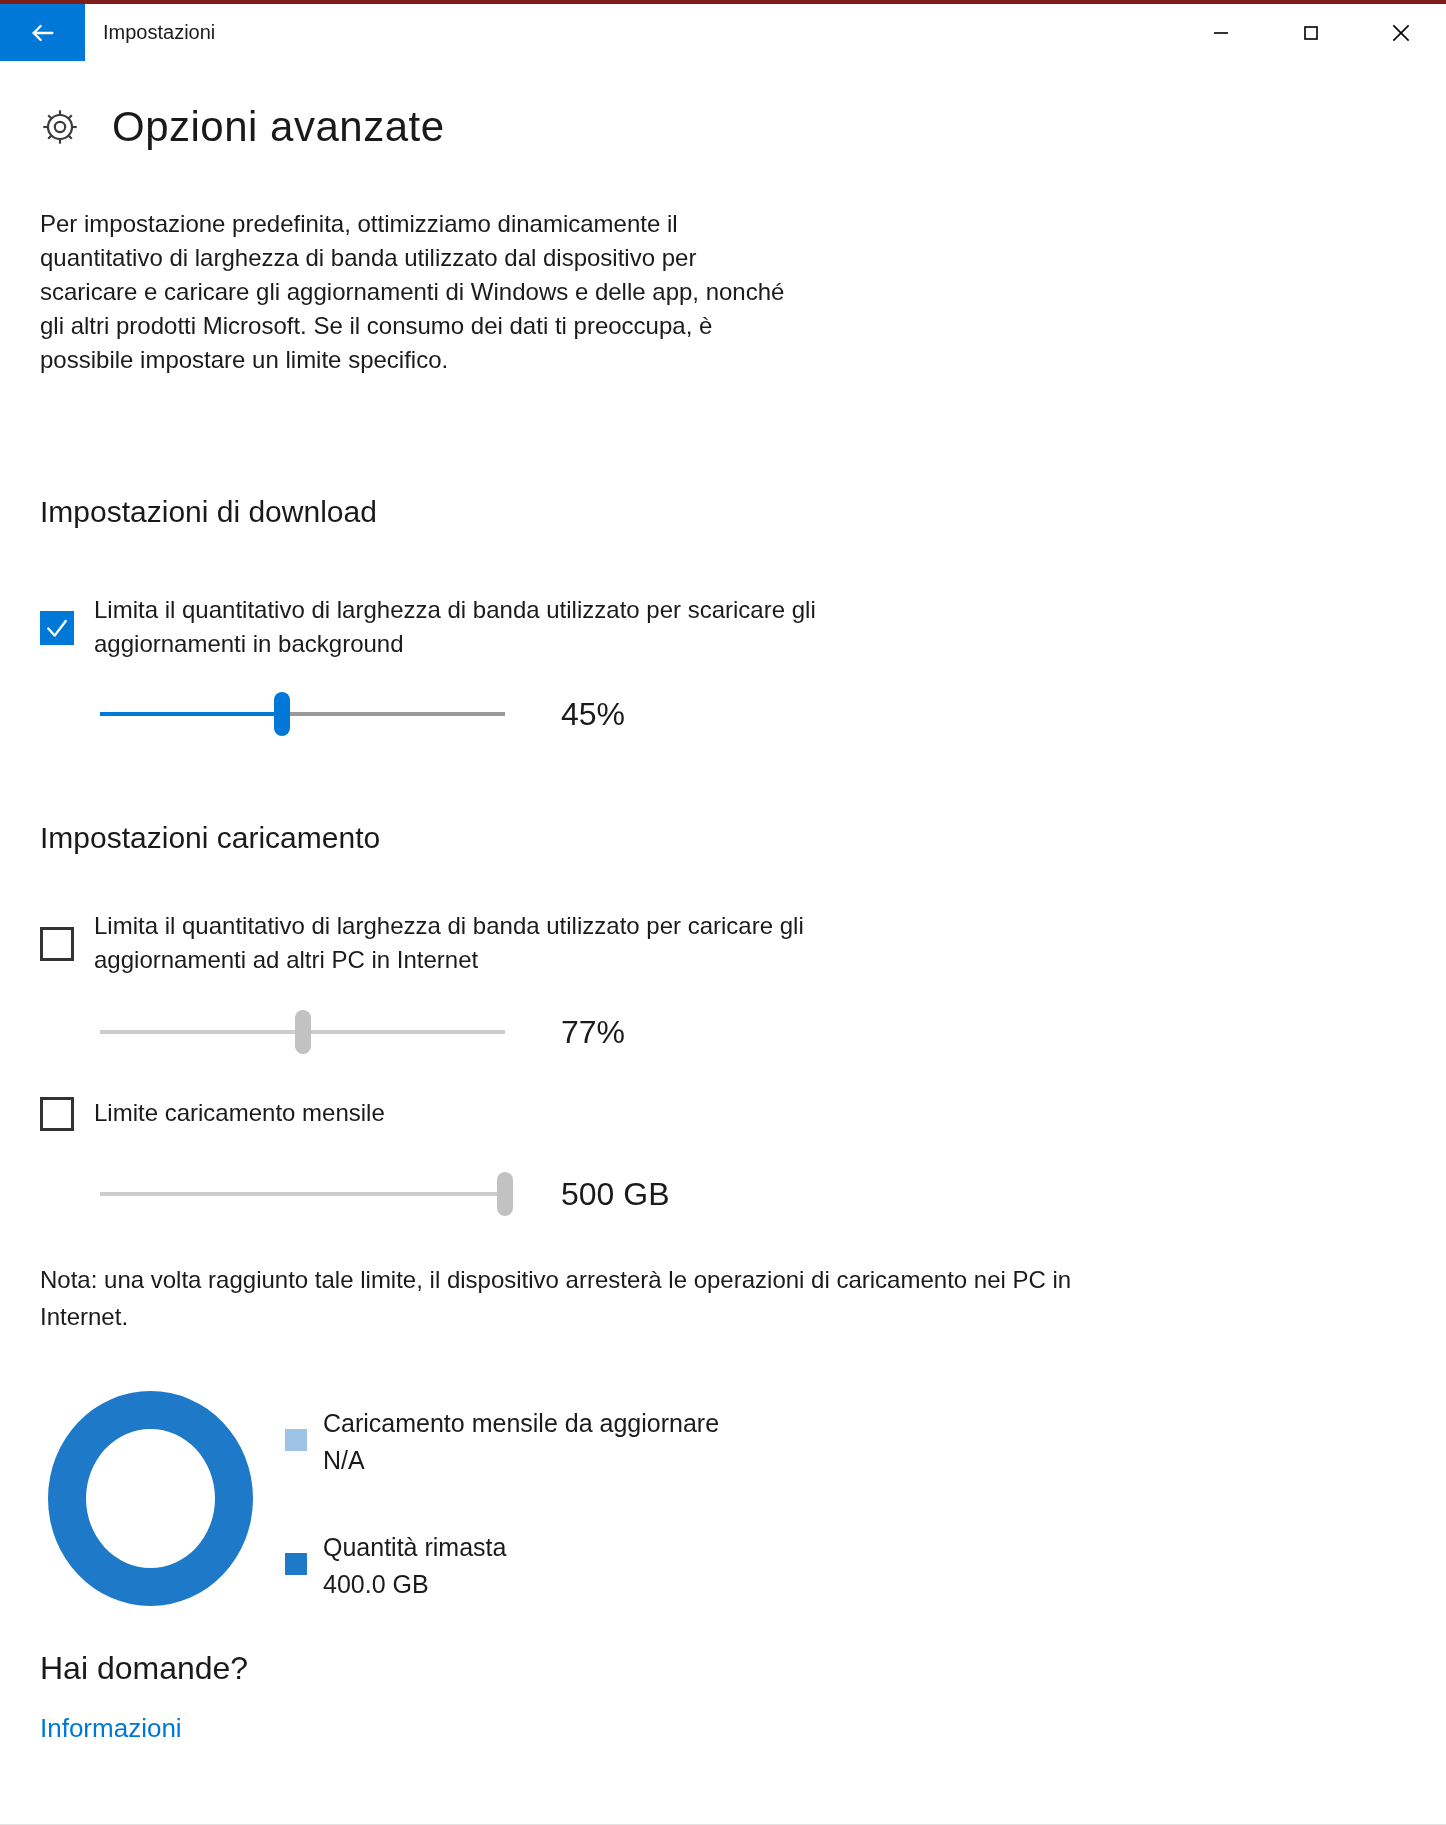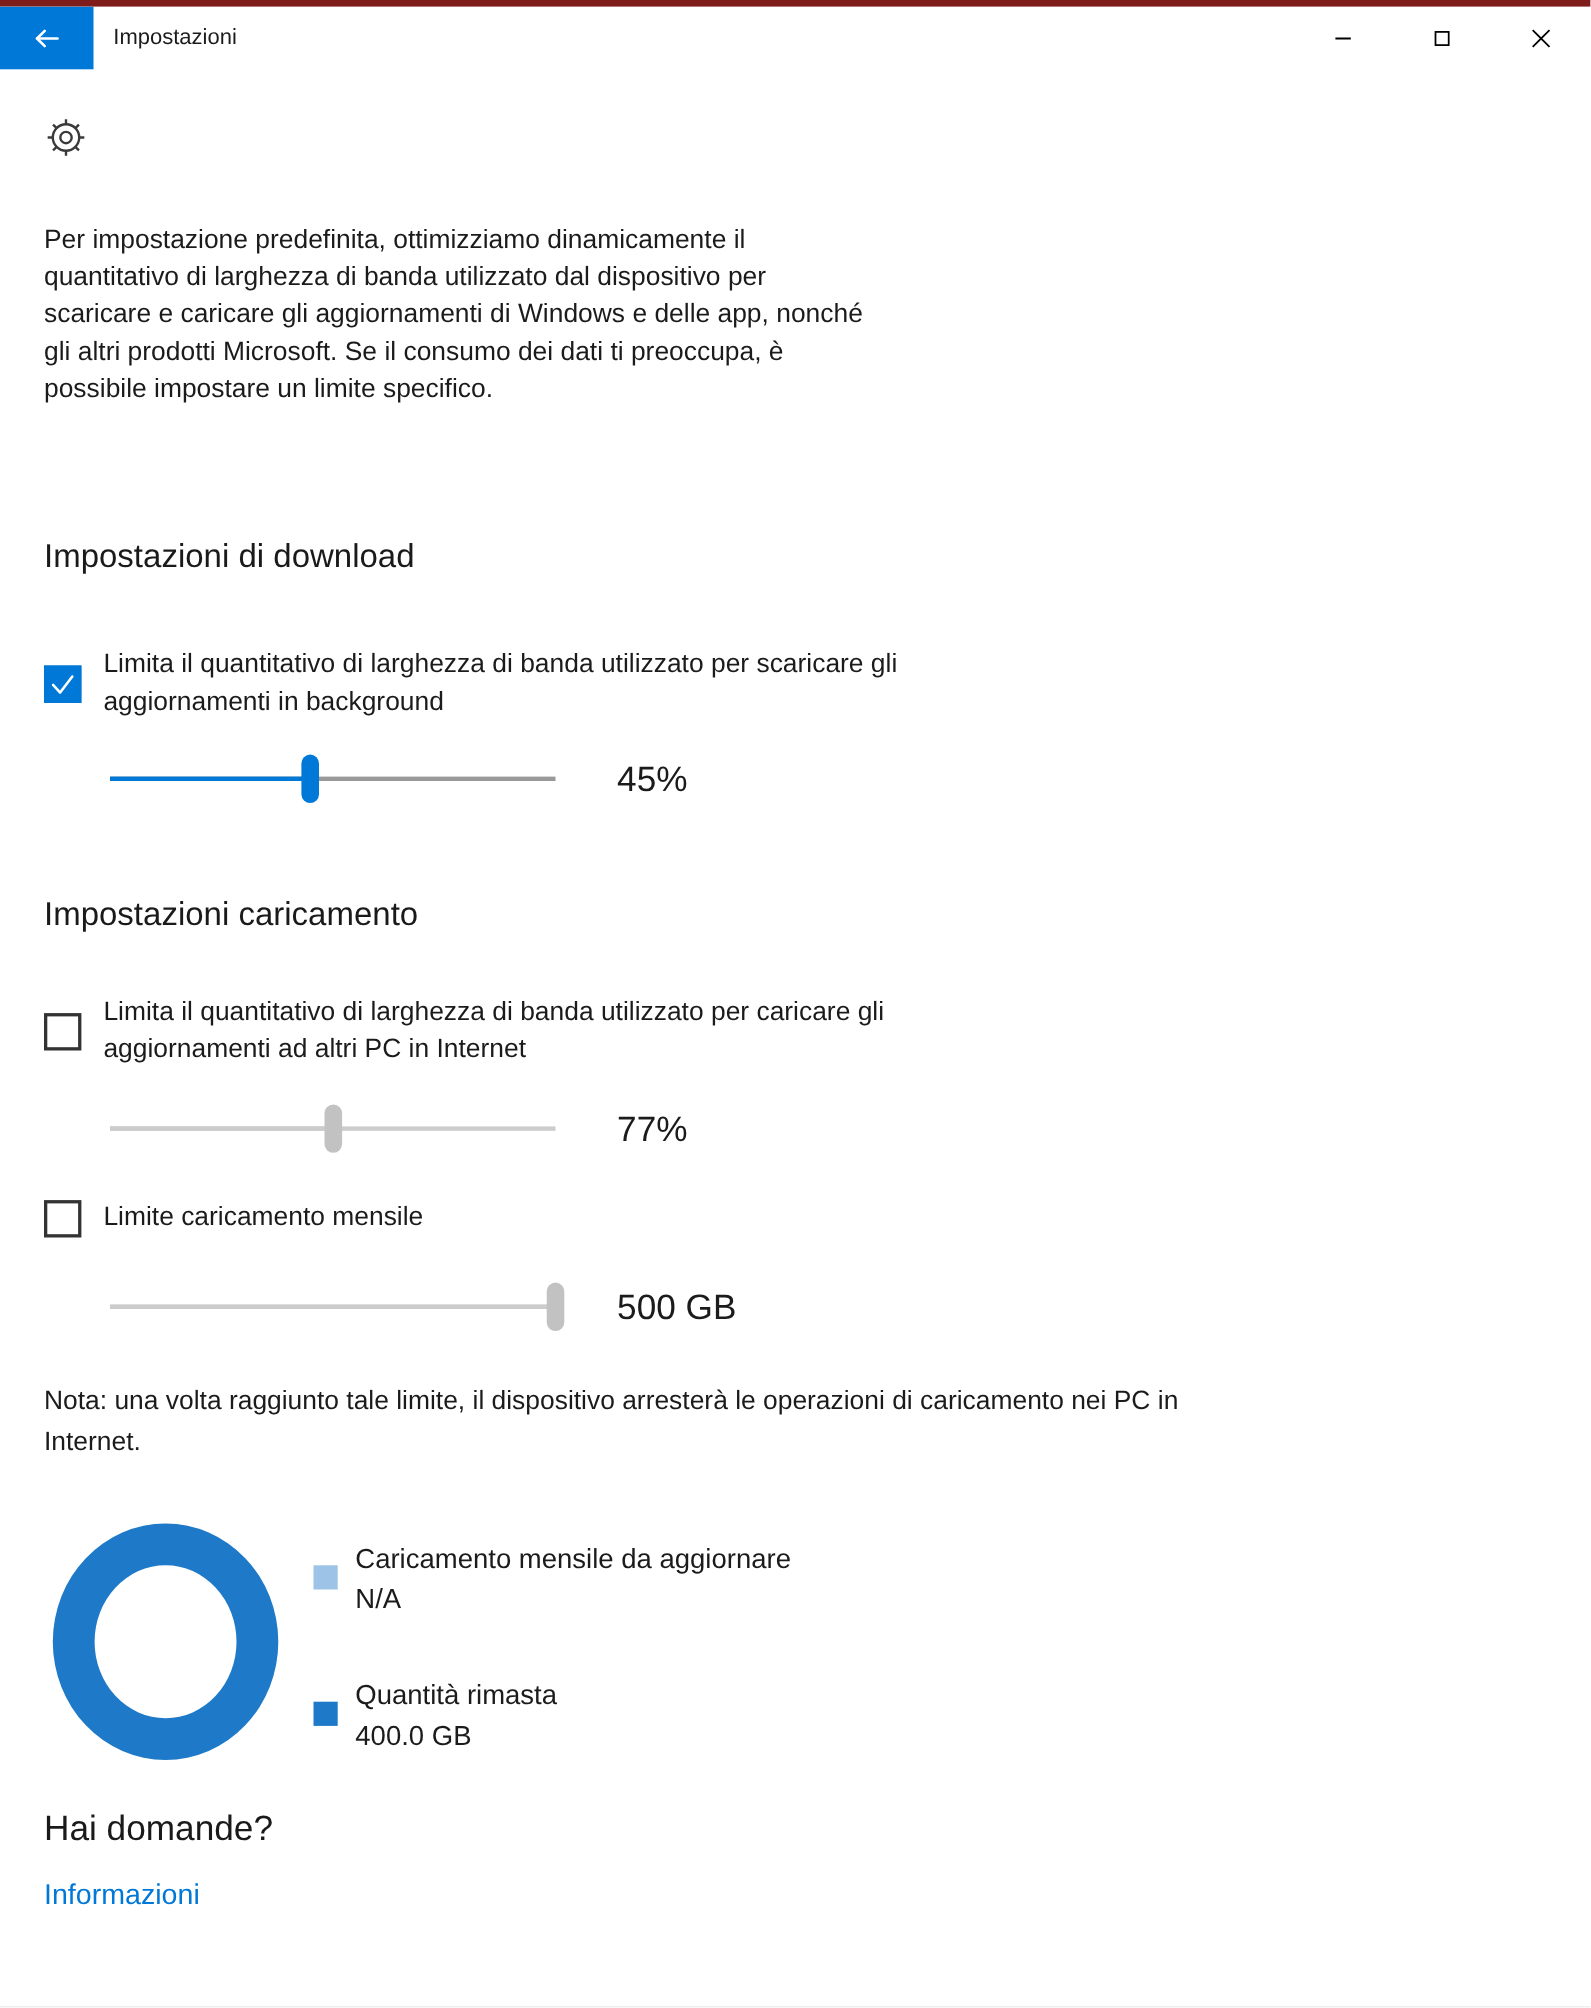--- a/index.html
+++ b/index.html
@@ -1,19 +1,19 @@
 <!DOCTYPE html>
 <html><head>
 <meta charset="utf-8">
 <style>
   html,body{margin:0;padding:0;background:#fff;}
   .app{
     width:1446px;height:1825px;position:relative;background:#ffffff;
     font-family:"Liberation Sans","DejaVu Sans",sans-serif;color:#1b1b1b;
-    border-top:6px solid #7f1d1d;box-sizing:border-box;overflow:hidden;
+    border-top:4px solid #7f1d1d;box-sizing:border-box;overflow:hidden;
     border-bottom:1px solid #e2e2e2;
   }
   
   .titlebar{height:57px;display:flex;align-items:center;}
   .back-btn{width:85px;height:57px;background:#0078d7;display:flex;align-items:center;justify-content:center;cursor:pointer;flex:0 0 auto;}
   .tb-title{margin-left:18px;font-size:20px;color:#1b1b1b;}
   .tb-controls{margin-left:auto;display:flex;height:57px;}
   .tb-btn{width:90px;height:57px;display:flex;align-items:center;justify-content:center;}
   
   .content{padding:0 56px 0 40px;}
@@ -112,20 +112,21 @@
           <line x1="19.2" y1="12" x2="22" y2="12"></line>
           <line x1="17.09" y1="17.09" x2="19.07" y2="19.07"></line>
           <line x1="12" y1="19.2" x2="12" y2="22"></line>
           <line x1="6.91" y1="17.09" x2="4.93" y2="19.07"></line>
           <line x1="4.8" y1="12" x2="2" y2="12"></line>
           <line x1="6.91" y1="6.91" x2="4.93" y2="4.93"></line>
           <line x1="12" y1="4.8" x2="12" y2="2"></line>
           <line x1="17.09" y1="6.91" x2="19.07" y2="4.93"></line>
         </svg>
       </span>
+      <div class="page-title">Opzioni avanzate</div>
     </div>
 
     
     <div class="intro">Per impostazione predefinita, ottimizziamo dinamicamente il quantitativo di larghezza di banda utilizzato dal dispositivo per scaricare e caricare gli aggiornamenti di Windows e delle app, nonché gli altri prodotti Microsoft. Se il consumo dei dati ti preoccupa, è possibile impostare un limite specifico.</div>
 
     
     <h2 class="section" id="download-heading">Impostazioni di download</h2>
 
     <div class="cb-row checked" id="cb-download">
       <span class="box">

